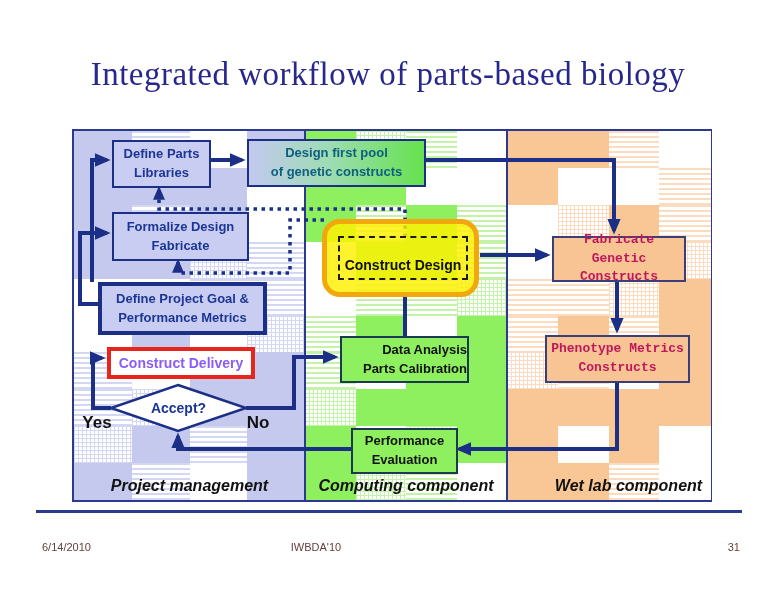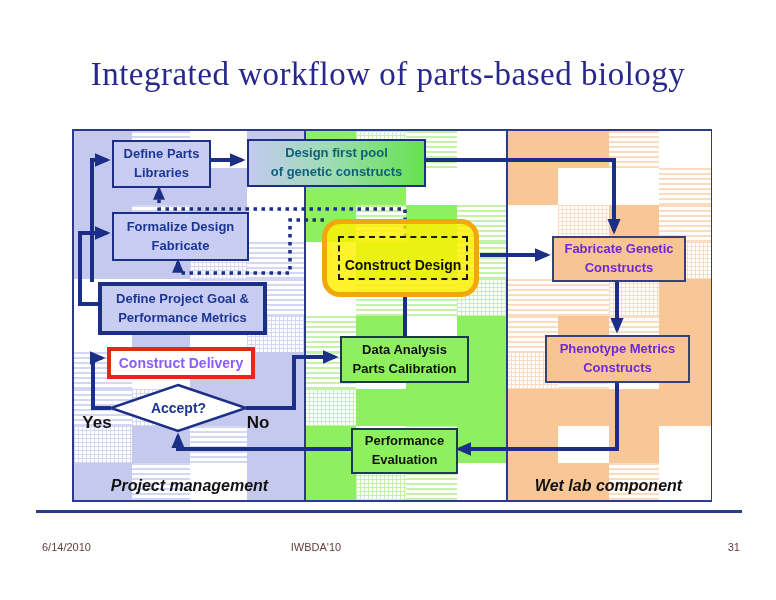--- a/index.html
+++ b/index.html
@@ -15,21 +15,21 @@
            border:2px solid #2b3a8f;background:#ffffff;}
   #pattern{position:absolute;inset:0;z-index:0;}
   .cell{position:absolute;}
   #wires{position:absolute;inset:0;z-index:1;}
 
   
   .node{position:absolute;z-index:2;display:flex;flex-direction:column;align-items:center;justify-content:center;
         text-align:center;font-weight:bold;font-size:13px;line-height:1.45;}
   .lav{background:#c9cdf1;border:2px solid #1b2f87;color:#1b3695;}
   .grn{background:#8ef05e;border:2px solid #1a3a50;color:#111111;}
-  .org{background:#f9c493;border:2px solid #3a3f7a;color:#6d28d9;}
+  .org{background:#f9c493;border:2px solid #3a3f7a;color:#be185d;font-family:Liberation Mono, monospace;}
   #node-design-first-pool{background:linear-gradient(90deg,#c3c9ef 0%,#9fdcb4 45%,#66e24e 100%);
         border:2px solid #1b2f87;color:#0e5e7e;}
   #node-define-goal{border-width:4px;}
   #node-construct-delivery{background:#ffffff;border:4px solid #e8251c;color:#8b5cf6;font-size:14px;}
 
   
   #construct-design-group{position:absolute;z-index:2;left:248px;top:88px;width:157px;height:78px;
         background:rgba(255,240,0,0.82);border:5px solid #f2a70d;border-radius:18px;box-sizing:border-box;}
   #construct-design-box{position:absolute;z-index:3;left:264px;top:105px;width:130px;height:44px;
         border:2px dashed #1c1c1c;box-sizing:border-box;display:flex;align-items:flex-end;justify-content:center;
@@ -38,21 +38,21 @@
   
   .decision-text{position:absolute;z-index:2;font-weight:bold;text-align:center;}
   #accept-label{left:67px;top:269px;width:75px;font-size:14px;color:#1b3695;}
   #yes-label{left:2px;top:282px;width:42px;font-size:17px;color:#111;}
   #no-label{left:163px;top:282px;width:42px;font-size:17px;color:#111;}
 
   
   .zone-label{position:absolute;z-index:2;top:346px;font-size:16px;font-weight:bold;font-style:italic;color:#111;text-align:center;}
   #zone-label-0{left:0;width:231px;}
   #zone-label-1{left:231px;width:202px;}
-  #zone-label-2{left:433px;width:203px;}
+  #zone-label-2{left:433px;width:203px;padding-left:20px;}
 
   
   #footer-rule{position:absolute;left:36px;top:510px;width:706px;height:3px;background:#2b3a8f;}
   .footer-text{position:absolute;top:541px;font-size:11px;color:#63403d;}
   #footer-date{left:42px;}
   #footer-conf{left:0;width:632px;text-align:center;}
   #footer-page{right:36px;}
 </style>
 </head>
 <body>
@@ -236,21 +236,21 @@
 
     <div class="node" id="node-construct-delivery" style="left:33px;top:216px;width:140px;height:24px;">
       <span>Construct Delivery</span>
     </div>
 
     <div id="construct-design-group"></div>
     <div id="construct-design-box">
       <span>Construct Design</span>
     </div>
 
-    <div class="node grn" id="node-data-analysis" style="left:266px;top:205px;width:125px;height:43px;">
+    <div class="node grn" id="node-data-analysis" style="left:266px;top:205px;width:125px;height:43px;align-items:flex-end;">
       <span>Data Analysis</span>
       <span>Parts Calibration</span>
     </div>
 
     <div class="node grn" id="node-performance-eval" style="left:277px;top:297px;width:103px;height:42px;text-align:right;">
       <span>Performance</span>
       <span>Evaluation</span>
     </div>
 
     <div class="node org" id="node-fabricate" style="left:478px;top:105px;width:130px;height:42px;">
@@ -261,20 +261,21 @@
     <div class="node org" id="node-phenotype" style="left:471px;top:204px;width:141px;height:44px;">
       <span>Phenotype Metrics</span>
       <span>Constructs</span>
     </div>
 
     <div class="decision-text" id="accept-label">Accept?</div>
     <div class="decision-text" id="yes-label">Yes</div>
     <div class="decision-text" id="no-label">No</div>
 
     <div class="zone-label" id="zone-label-0">Project management</div>
+    <div class="zone-label" id="zone-label-1">Computing component</div>
     <div class="zone-label" id="zone-label-2">Wet lab component</div>
   </div>
 
   <div id="footer-rule"></div>
   <div class="footer-text" id="footer-date">6/14/2010</div>
   <div class="footer-text" id="footer-conf">IWBDA'10</div>
   <div class="footer-text" id="footer-page">31</div>
 
 </div>
 

